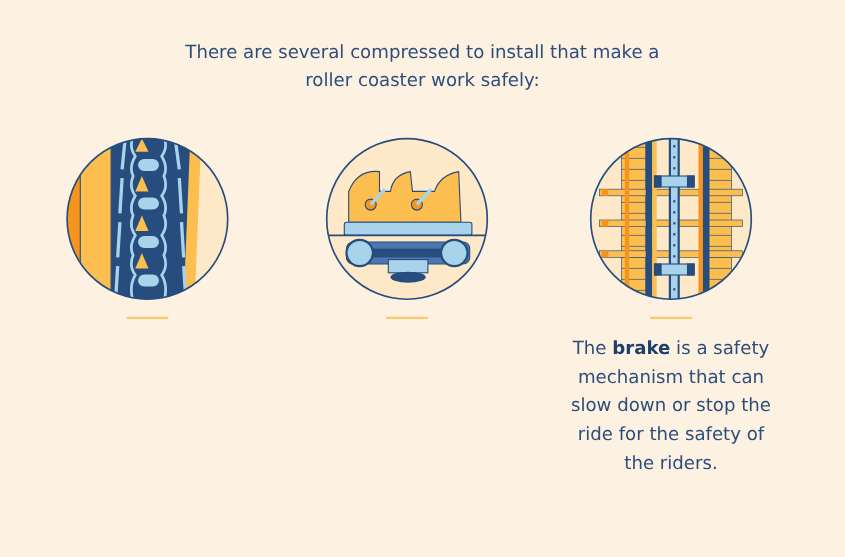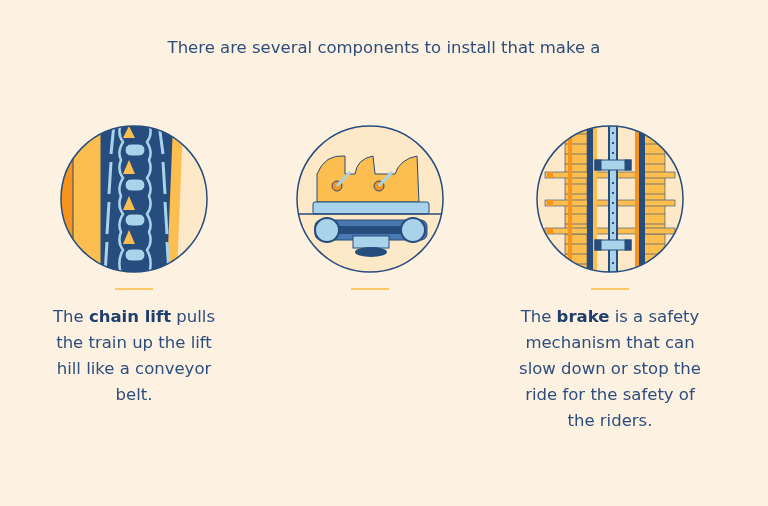--- a/index.html
+++ b/index.html
@@ -24,21 +24,22 @@
   }
   .desc {
     font-size: 16.5px; line-height: 26px; color: #2d4e7c;
   }
   .desc b { font-weight: bold; color: #1f3f6d; }
 </style>
 </head>
 <body>
 
 <div class="intro">
-  <div>There are several components to install that make a</div>
+  <div>There are several compressed to install that make a</div>
+  <div>roller coaster work safely:</div>
 </div>
 
 <div class="col" style="left:34px;">
   <svg width="150" height="150" viewBox="0 0 150 150">
     <defs>
         <clipPath id="c1">
           <circle cx="75" cy="75" r="73"></circle>
         </clipPath>
       </defs>
     <g clip-path="url(#c1)">
@@ -64,23 +65,20 @@
         <polygon points="70,106 64,120 76,120"></polygon>
       </g>
       <g stroke="#a9d3ea" stroke-width="2.5" fill="none">
         <path d="M62 0 Q58 10 64 18 Q58 28 62 36 Q58 46 64 54 Q58 64 62 72 Q58 82 64 90 Q58 100 62 108 Q58 118 64 126 Q58 136 62 150"></path>
         <path d="M90 0 Q94 10 88 18 Q94 28 90 36 Q94 46 88 54 Q94 64 90 72 Q94 82 88 90 Q94 100 90 108 Q94 118 88 126 Q94 136 90 150"></path>
       </g>
     </g>
     <circle cx="75" cy="75" r="73" fill="none" stroke="#264d7d" stroke-width="1.5"></circle>
   </svg>
   <div class="divider"></div>
-  <div class="desc" style="width:170px;margin:0 auto;">
-    <span>The </span><b>chain lift</b><span> pulls the train up the lift hill like a conveyor belt.</span>
-  </div>
 </div>
 
 <div class="col" style="left:270px;">
   <svg width="150" height="150" viewBox="0 0 150 150">
     <defs>
         <clipPath id="c2">
           <circle cx="75" cy="75" r="73"></circle>
         </clipPath>
       </defs>
     <circle cx="75" cy="75" r="73" fill="#fde8c8"></circle>

